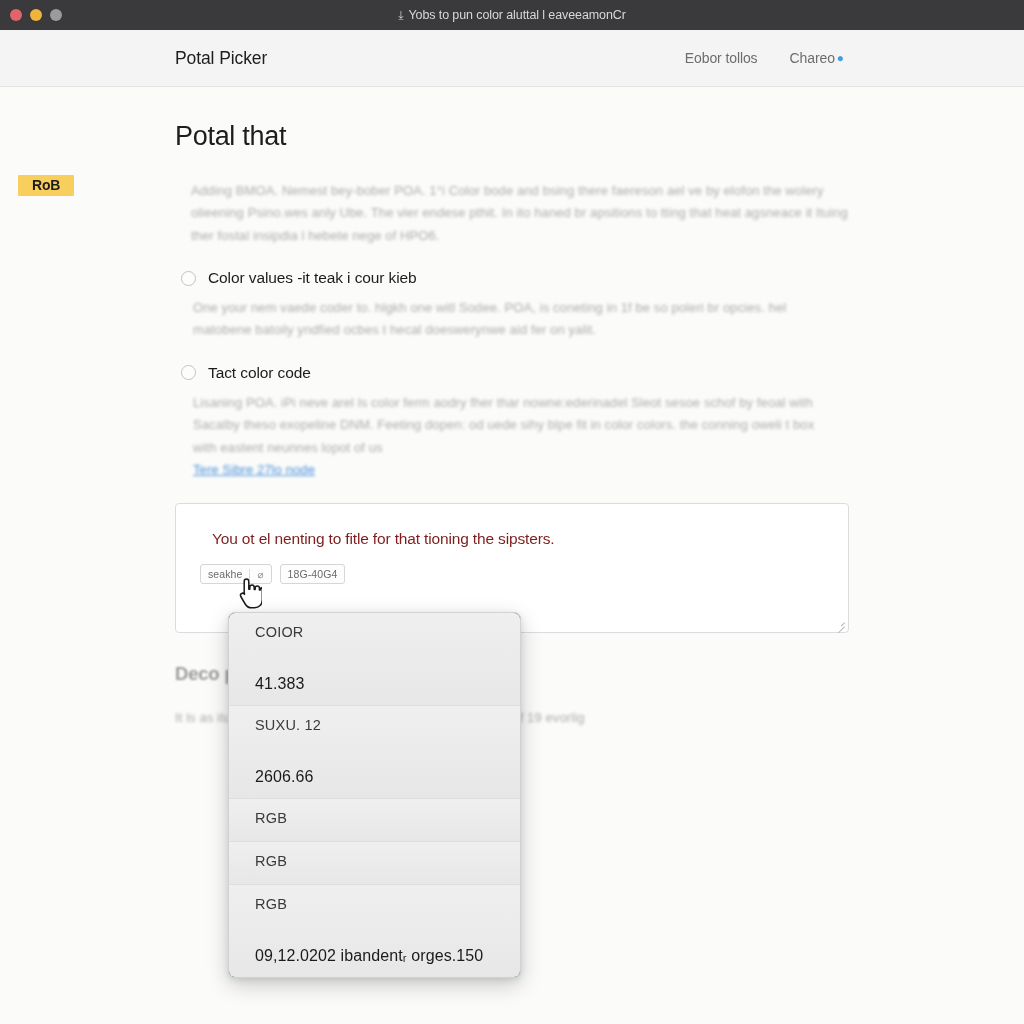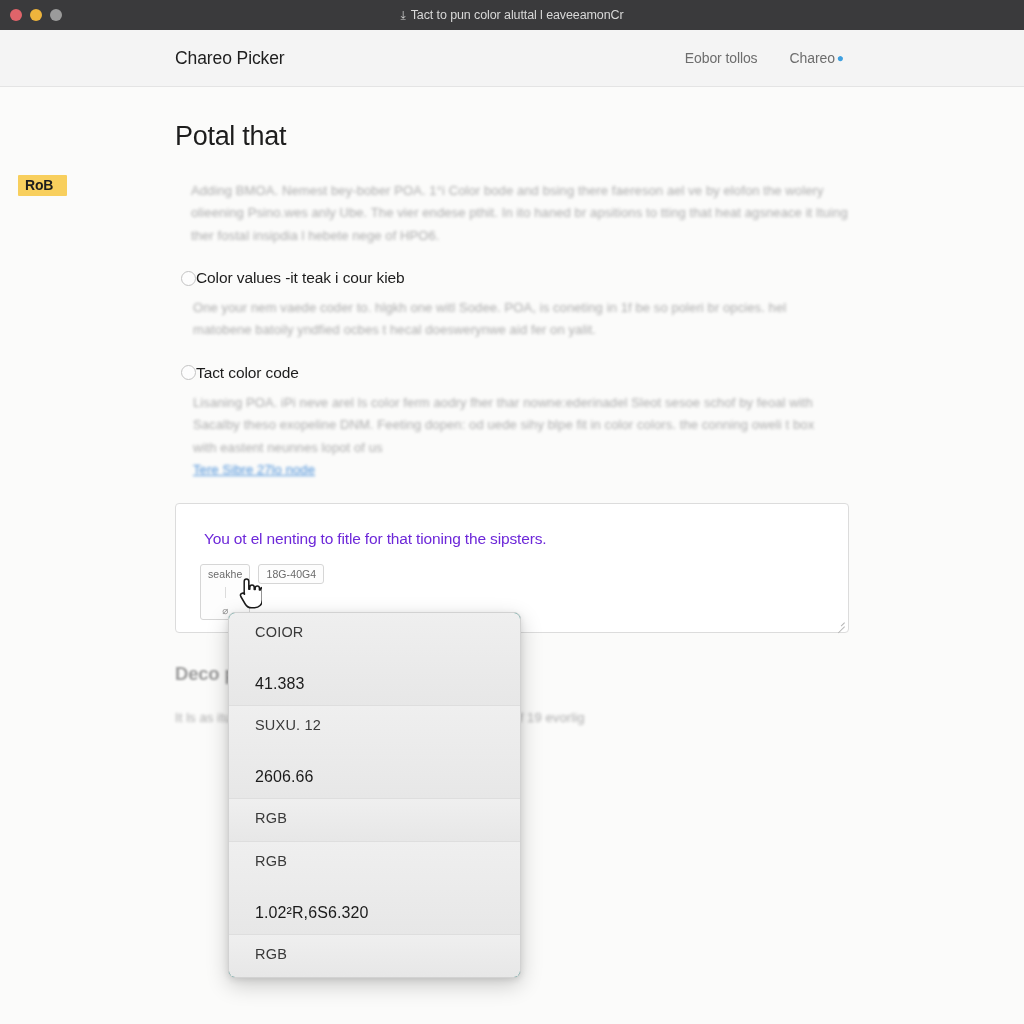--- a/index.html
+++ b/index.html
@@ -138,20 +138,21 @@
 
   .intro-block {
     padding: 4px 0 0 16px;
     margin-bottom: 22px;
   }
 
   
   .option-row {
     display: flex;
     align-items: center;
+    gap: 12px;
     margin: 0 0 6px 6px;
   }
   .radio {
     width: 13px;
     height: 13px;
     border: 1.4px solid #c3c3c3;
     border-radius: 50%;
     background: #fdfdfd;
     flex: 0 0 auto;
   }
@@ -171,42 +172,41 @@
     margin-top: 22px;
     height: 130px;
     background: #ffffff;
     border: 1px solid #dcdcdc;
     border-radius: 4px;
     box-sizing: border-box;
     padding: 26px 24px 0 24px;
   }
   .editor-text {
     font-size: 15.5px;
-    color: #6d28d9;
+    color: #7f1d1d;
     letter-spacing: -0.15px;
-    margin: 0 0 16px 4px;
+    margin: 0 0 16px 12px;
   }
   .chip-row {
     display: flex;
     align-items: flex-start;
     gap: 8px;
   }
   .chip {
     display: inline-flex;
     align-items: center;
     gap: 7px;
     border: 1px solid #d6d6d6;
     border-radius: 3px;
     background: #fdfdfd;
     padding: 3px 7px;
     font-size: 10.5px;
     color: #6a6a6a;
     letter-spacing: .1px;
     white-space: nowrap;
-    flex-direction: column;
   }
   .chip-divider {
     width: 1px;
     height: 11px;
     background: #dcdcdc;
   }
   .chip-glyph { font-size: 10px; color: #8a8a8a; }
 
   .resize-handle {
     position: absolute;
@@ -228,21 +228,21 @@
 
   
   .highlight-token {
     position: absolute;
     left: 18px;
     top: 88px;
     background: #f8cf5d;
     color: #1d1d1d;
     font-size: 14px;
     font-weight: 600;
-    padding: 2px 14px 3px 7px;
+    padding: 2px 14px 3px 14px;
     border-radius: 1px;
     letter-spacing: -0.2px;
     z-index: 6;
   }
 
   
   .lower {
     margin-top: 30px;
   }
   .lower-heading {
@@ -305,26 +305,26 @@
 <div class="window">
 
   <div class="titlebar">
     <div class="traffic">
       <span class="tl-dot tl-red"></span>
       <span class="tl-dot tl-yellow"></span>
       <span class="tl-dot tl-gray"></span>
     </div>
     <div class="titlebar-title">
       <span class="dl-icon">⤓</span>
-      <span>Tact to pun color aluttal l eaveeamonCr</span>
+      <span>Yobs to pun color aluttal l eaveeamonCr</span>
     </div>
   </div>
 
   <div class="appheader">
-    <div class="app-title">Chareo Picker</div>
+    <div class="app-title">Potal Picker</div>
     <div class="nav">
       <a class="nav-link">
         <span>Eobor tollos</span>
       </a>
       <a class="nav-link">
         <span>Chareo</span>
         <span class="nav-badge">●</span>
       </a>
     </div>
   </div>
@@ -388,24 +388,24 @@
       </div>
       <div class="dd-item">
         <div class="dd-label">SUXU. 12</div>
         <div class="dd-value">2606.66</div>
       </div>
       <div class="dd-item">
         <div class="dd-label">RGB</div>
       </div>
       <div class="dd-item">
         <div class="dd-label">RGB</div>
-        <div class="dd-value">1.02²R,6S6.320</div>
       </div>
       <div class="dd-item">
         <div class="dd-label">RGB</div>
+        <div class="dd-value">09,12.0202 ibandentᵣ orges.150</div>
       </div>
     </div>
 
     <div class="cursor">
       <svg width="26" height="34" viewBox="0 0 26 34" xmlns="http://www.w3.org/2000/svg">
         <path d="M8.2 15.5V4.6c0-1.4 1.0-2.5 2.3-2.5s2.3 1.1 2.3 2.5v7.6h1.0v-2.0c0-1.3 1.0-2.3 2.2-2.3
                  s2.2 1.0 2.2 2.3v2.4h1.0v-1.3c0-1.2 0.9-2.2 2.1-2.2s2.1 1.0 2.1 2.2v1.8h1.0v-0.6
                  c0-1.1 0.9-2.0 1.9-2.0v12.3c0 4.7-3.3 8.0-7.7 8.0h-3.0c-3.0 0-5.0-1.4-6.4-3.8
                  l-4.4-7.5c-0.6-1.1-0.3-2.4 0.8-3.0 1.0-0.6 2.2-0.3 2.9 0.7z" fill="#ffffff" stroke="#1a1a1a" stroke-width="1.5" stroke-linejoin="round"></path>
       </svg>

